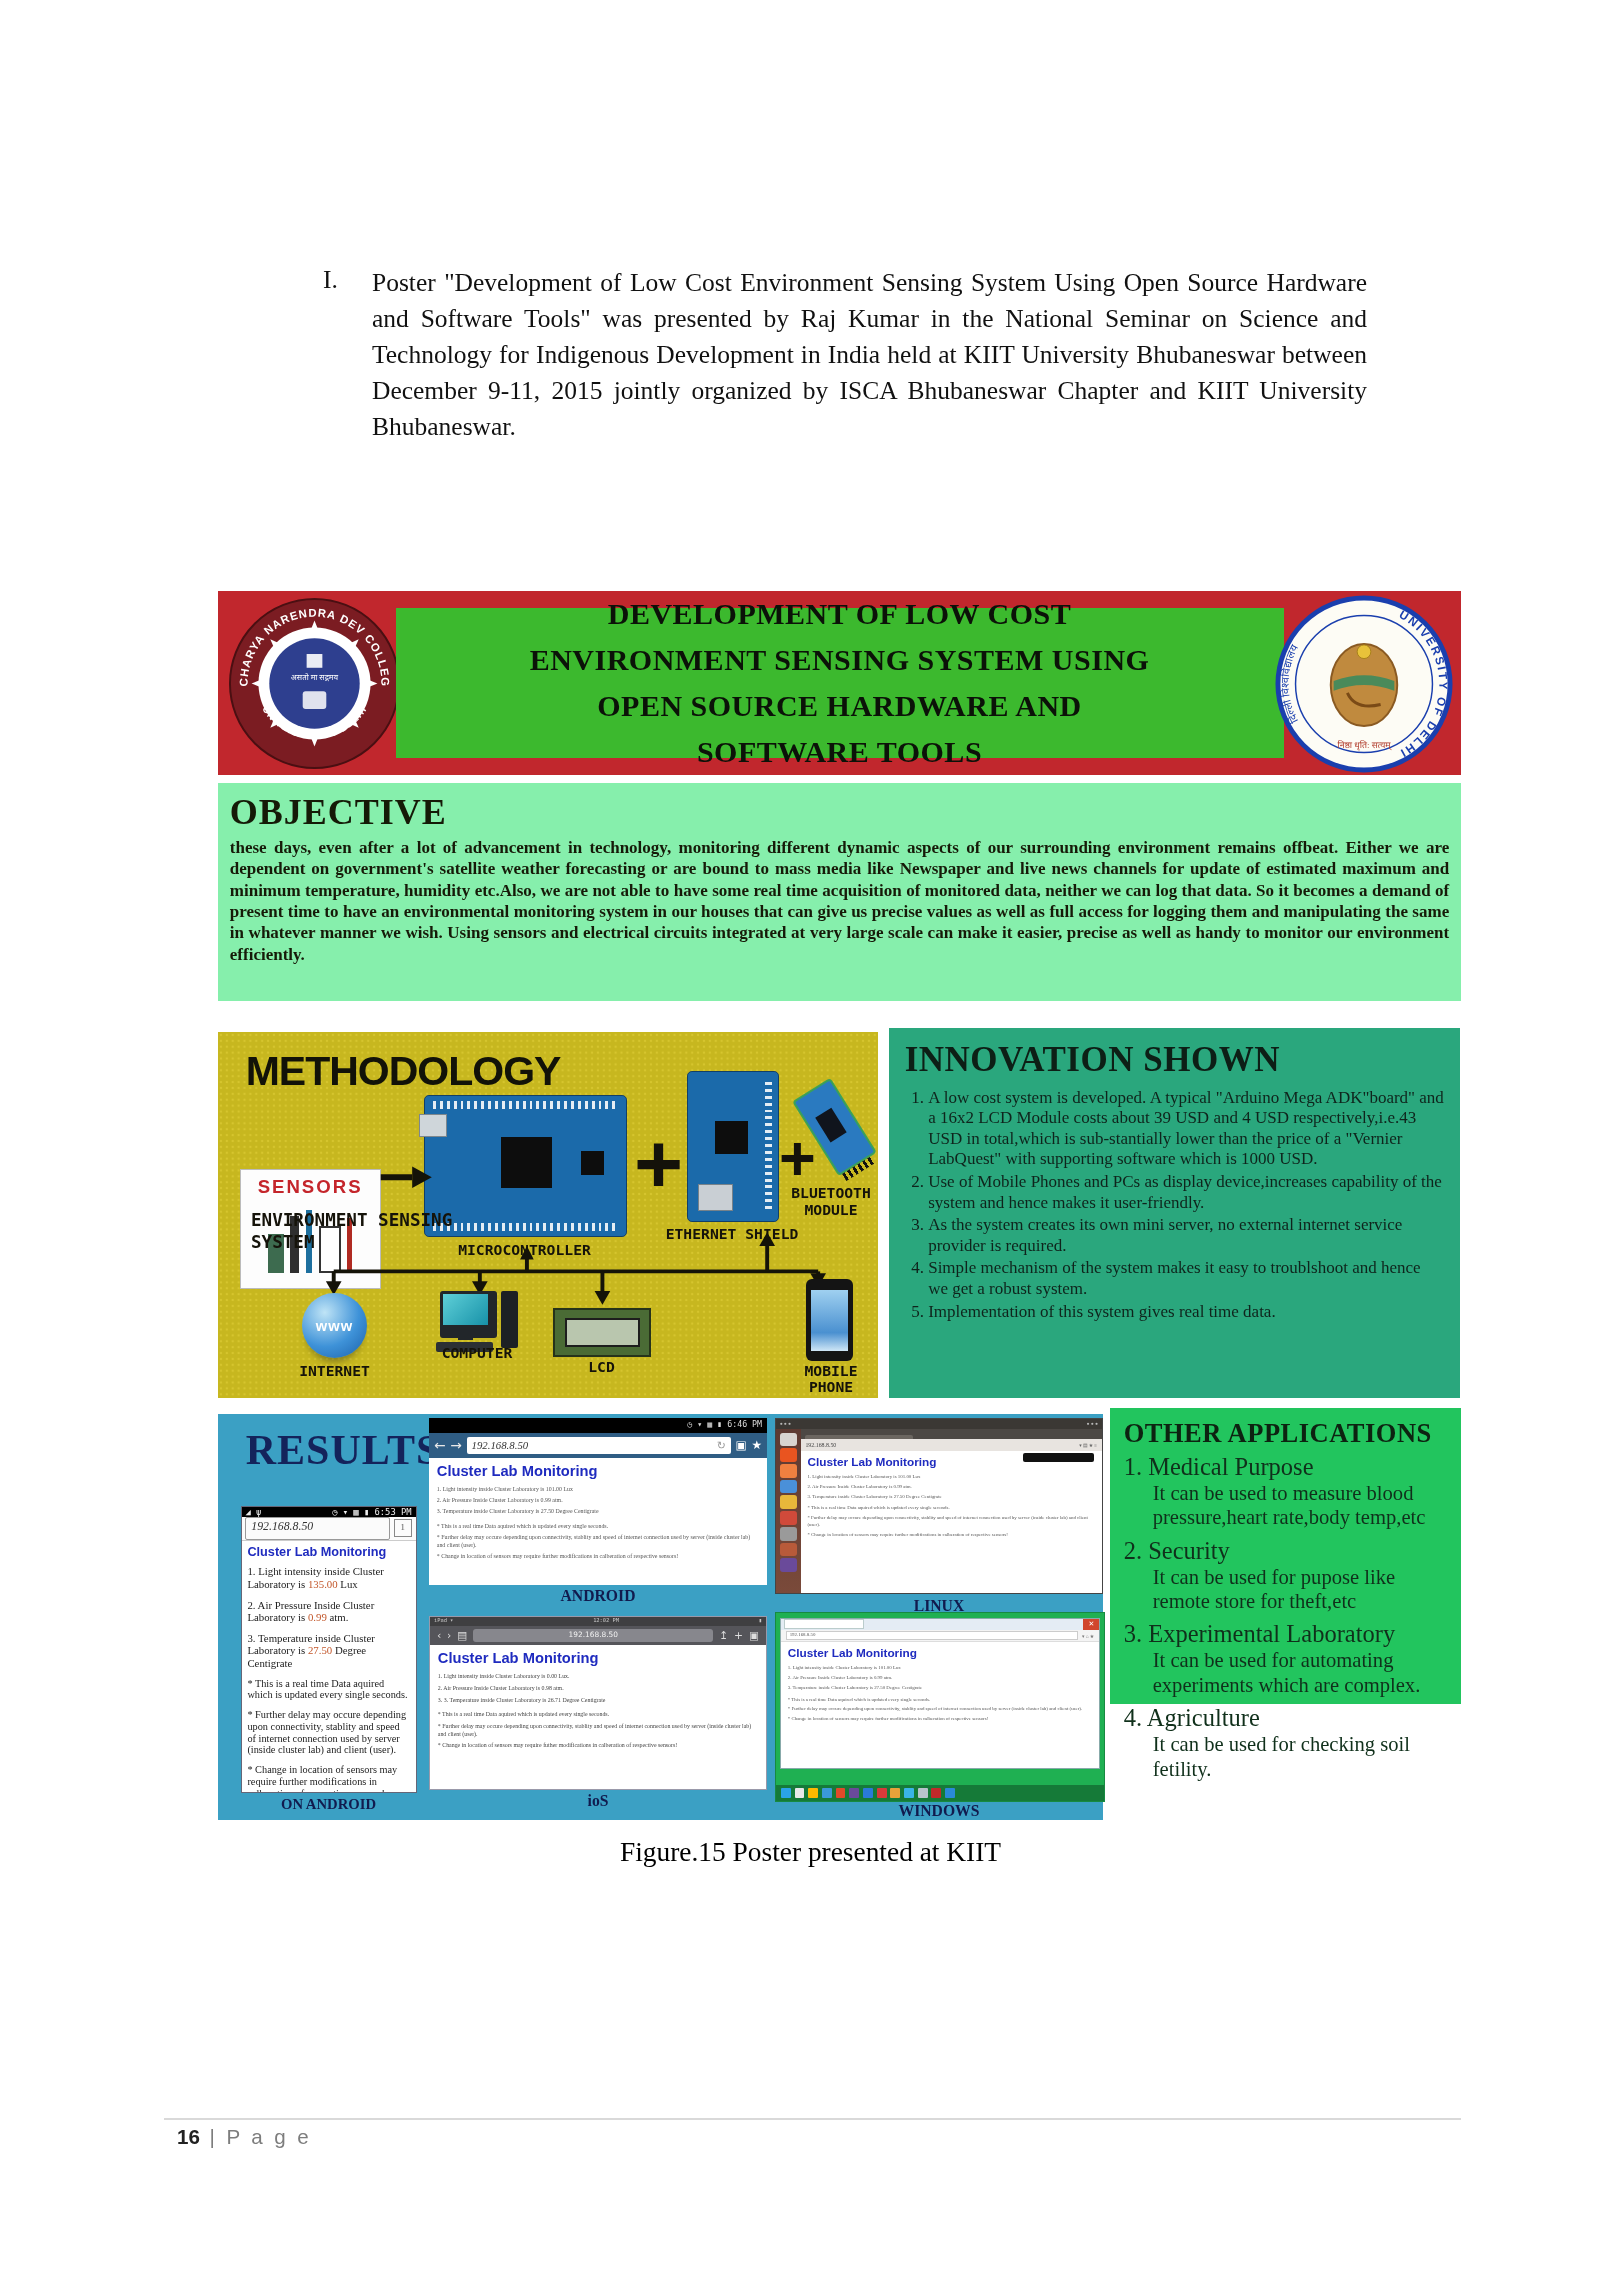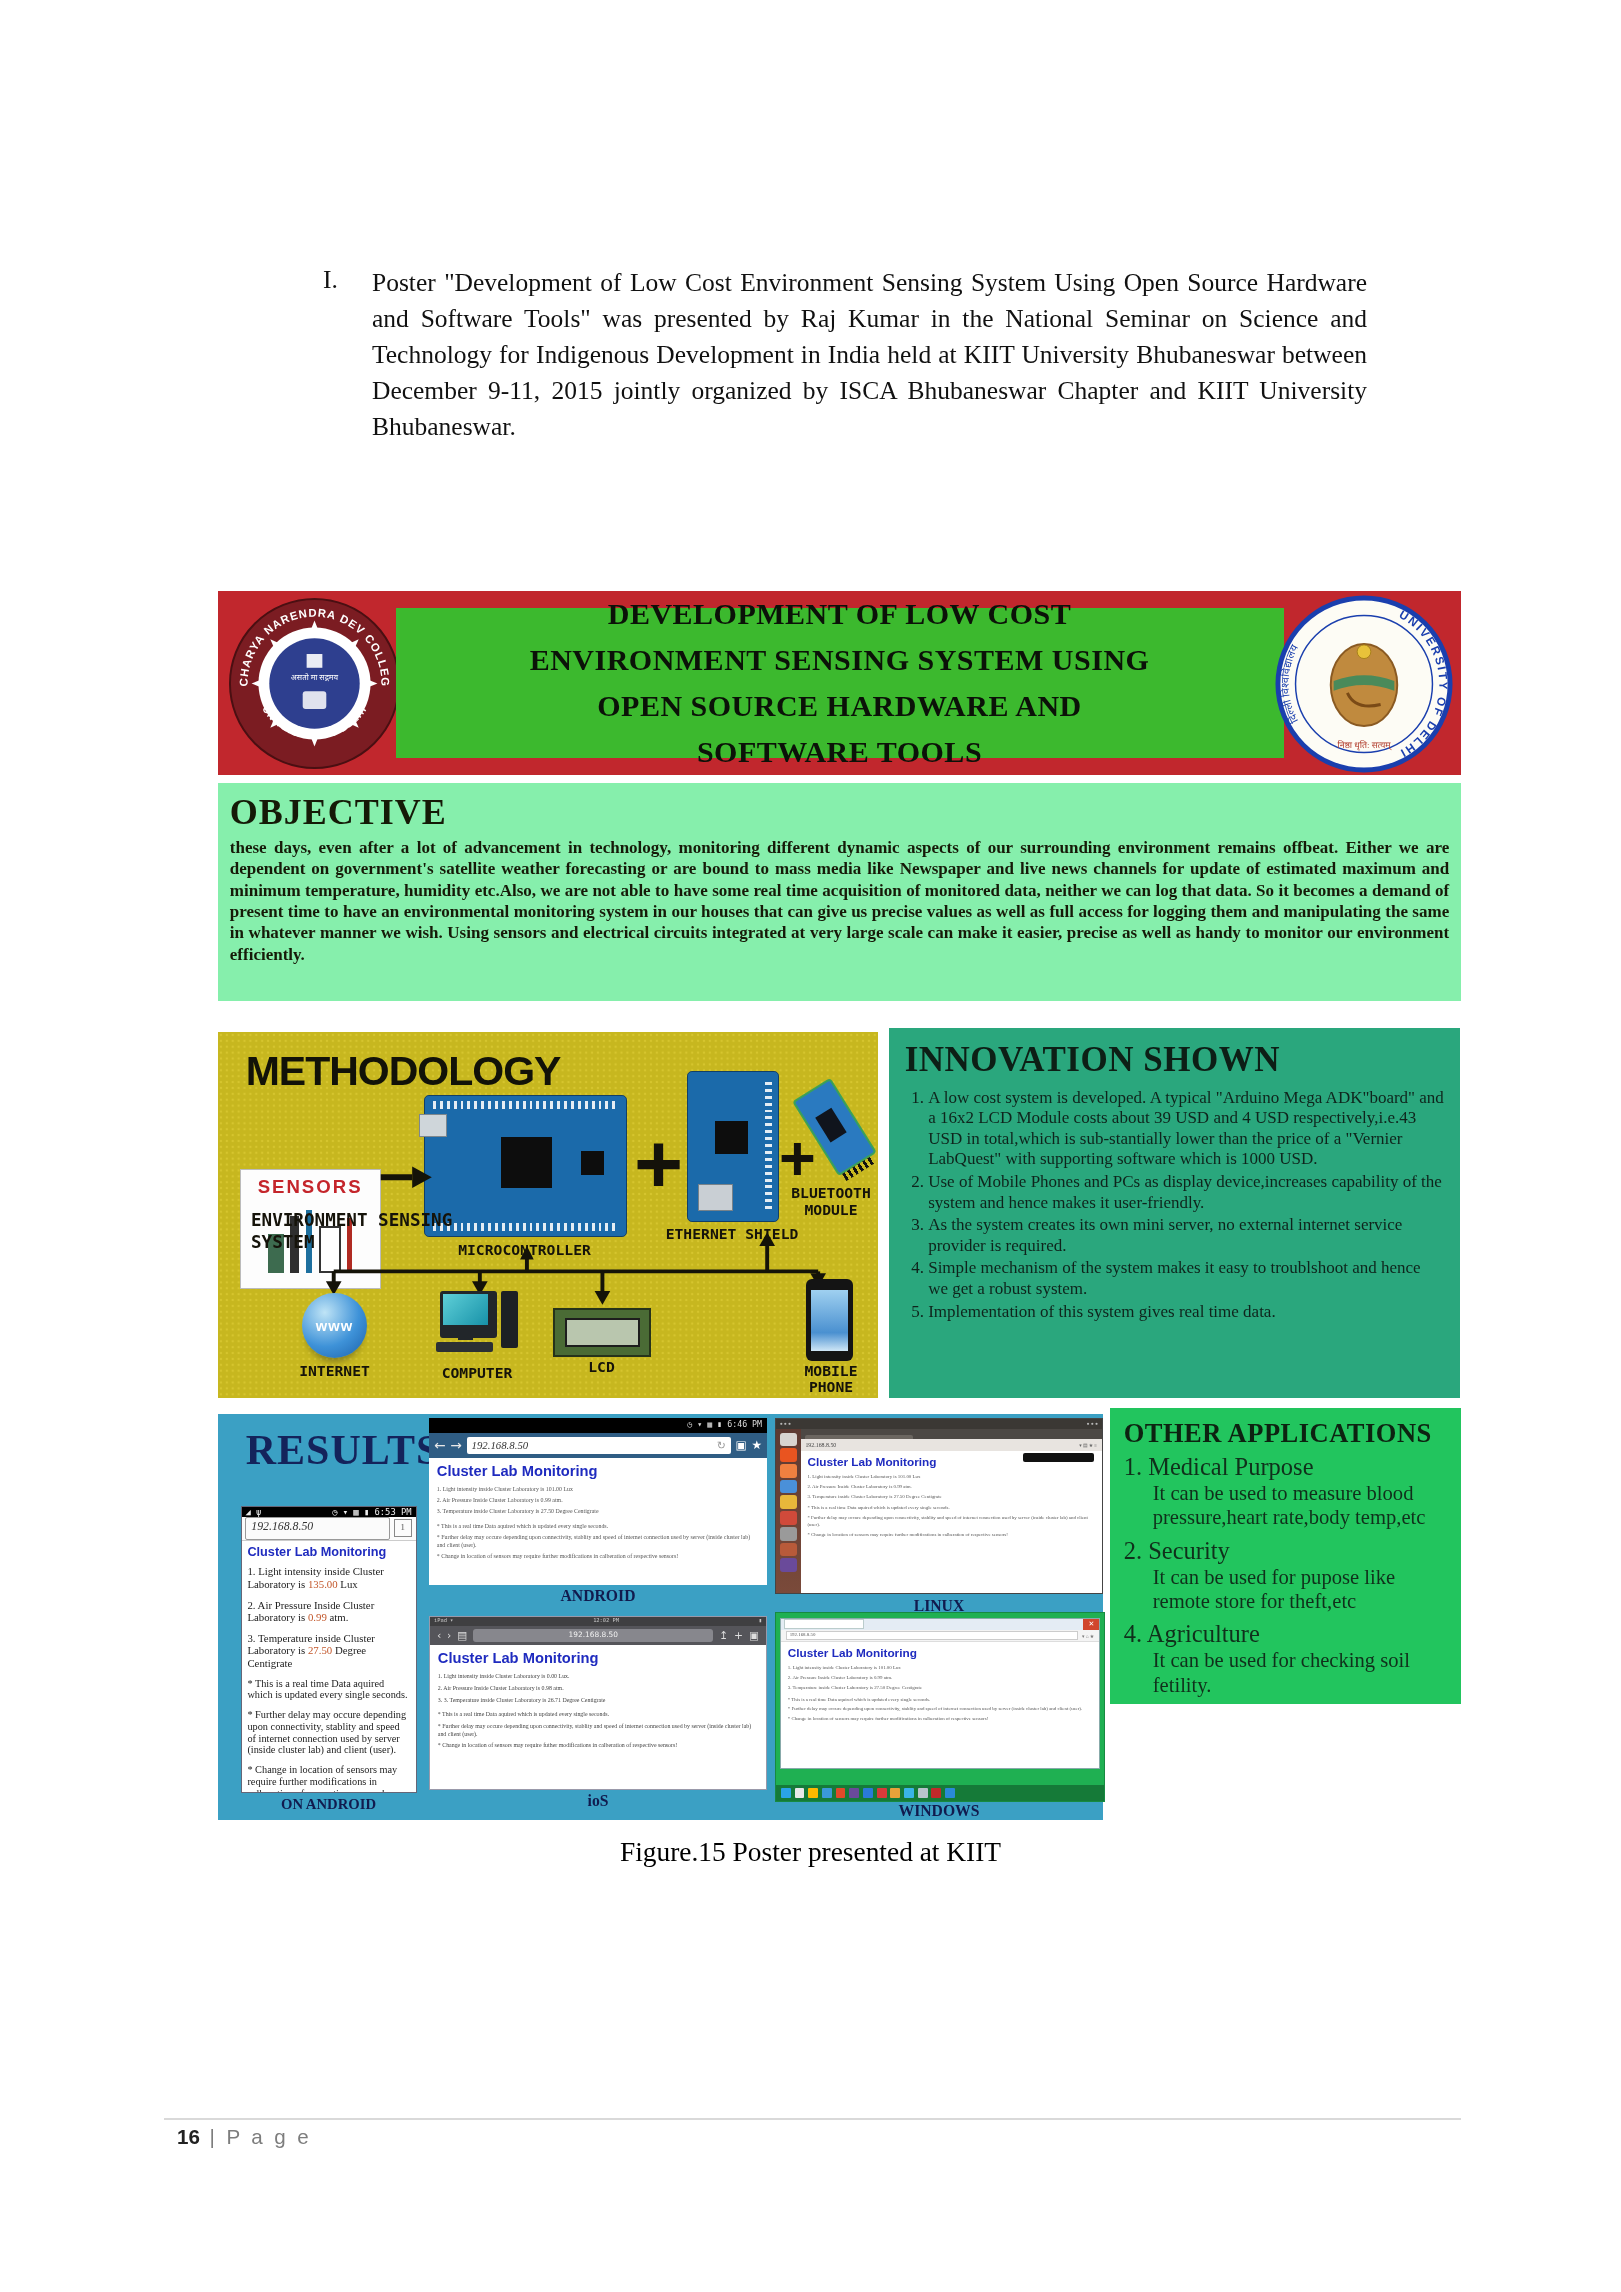--- a/index.html
+++ b/index.html
@@ -36,21 +36,21 @@
       background-image:radial-gradient(#d6c52e 1px,transparent 1.6px);background-size:5.9px 5.9px;}
   .methodology h2{position:absolute;left:15.7px;top:3.9px;margin:12px;font-size:41px;letter-spacing:-1px;
       font-family:"Liberation Sans",sans-serif;font-weight:bold;color:#121208;}
   .m-label{position:absolute;font-family:"DejaVu Sans Mono",monospace;font-weight:bold;
       color:#15130a;text-align:center;font-size:14.7px;line-height:16.7px;}
   .lbl-micro{left:206px;top:210px;width:201px;}
   .lbl-eth{left:443px;top:194px;width:142px;}
   .lbl-bt{left:567px;top:153px;width:92px;}
   .lbl-system{left:33px;top:178px;width:208px;font-size:17.6px;line-height:21.6px;text-align:left;}
   .lbl-internet{left:55px;top:331px;width:123px;}
-  .lbl-computer{left:204px;top:333px;width:110px;}
+  .lbl-computer{left:204px;top:313px;width:110px;}
   .lbl-lcd{left:349px;top:327px;width:69px;}
   .lbl-mobile{left:567px;top:331px;width:92px;line-height:15.7px;}
 
   .sensors-box{position:absolute;left:21.6px;top:92px;width:139px;height:118px;background:#fdfdfd;
       border:1px solid #bbb;text-align:center;margin-top:45px;}
   .sensors-title{font-family:"Liberation Sans",sans-serif;font-weight:bold;font-size:18.6px;
       letter-spacing:2px;color:#c4252b;margin-top:5.9px;}
   .sensor-glyphs{display:flex;justify-content:center;align-items:flex-end;gap:6.9px;height:69px;padding-top:5.9px;}
   .sensor-glyphs i{display:block;width:8.8px;height:47px;background:#555;}
   .sensor-glyphs i:nth-child(1){height:39px;width:15.7px;background:#3d6b4f;}
@@ -565,20 +565,24 @@
       <h2>OTHER APPLICATIONS</h2>
       <div class="oa-item">
         <div class="oa-head"><span>1.</span> <span>Medical Purpose</span></div>
         <div class="oa-desc">It can be used to measure blood pressure,heart rate,body temp,etc</div>
       </div>
       <div class="oa-item">
         <div class="oa-head"><span>2.</span> <span>Security</span></div>
         <div class="oa-desc">It can be used for pupose like remote store for theft,etc</div>
       </div>
       <div class="oa-item">
+        <div class="oa-head"><span>3.</span> <span>Experimental Laboratory</span></div>
+        <div class="oa-desc">It can be used for automating experiments which are complex.</div>
+      </div>
+      <div class="oa-item">
         <div class="oa-head"><span>4.</span> <span>Agriculture</span></div>
         <div class="oa-desc">It can be used for checking soil fetility.</div>
       </div>
     </section>
   </figure>
 
   <div class="caption">Figure.15 Poster presented at KIIT</div>
 
   <div class="footer-rule"></div>
   <div class="footer">

